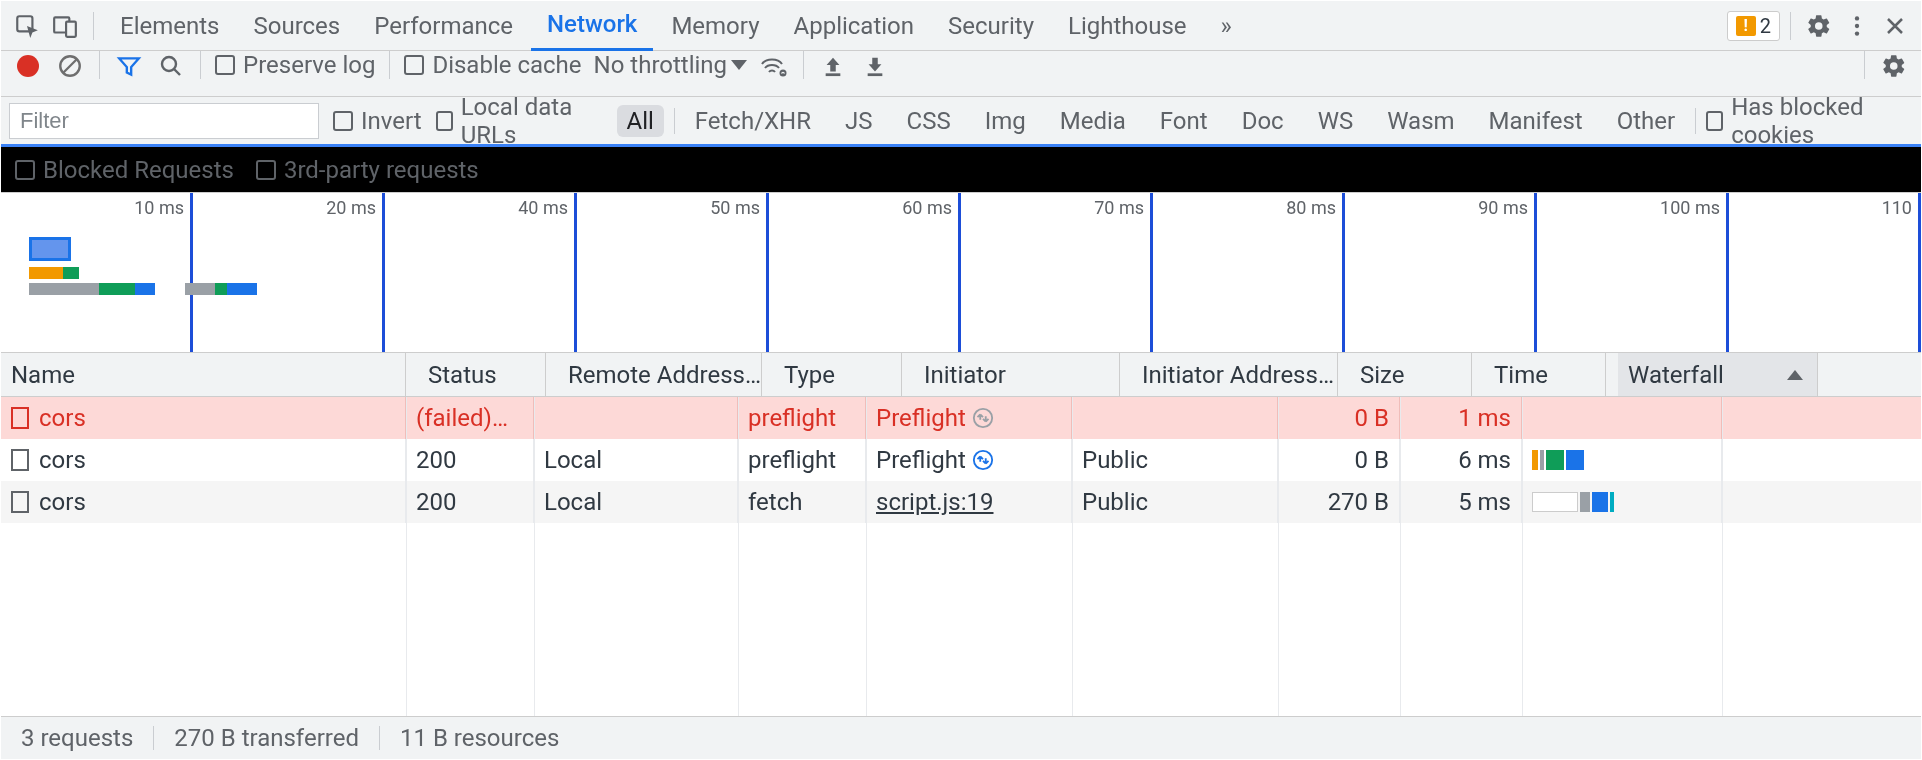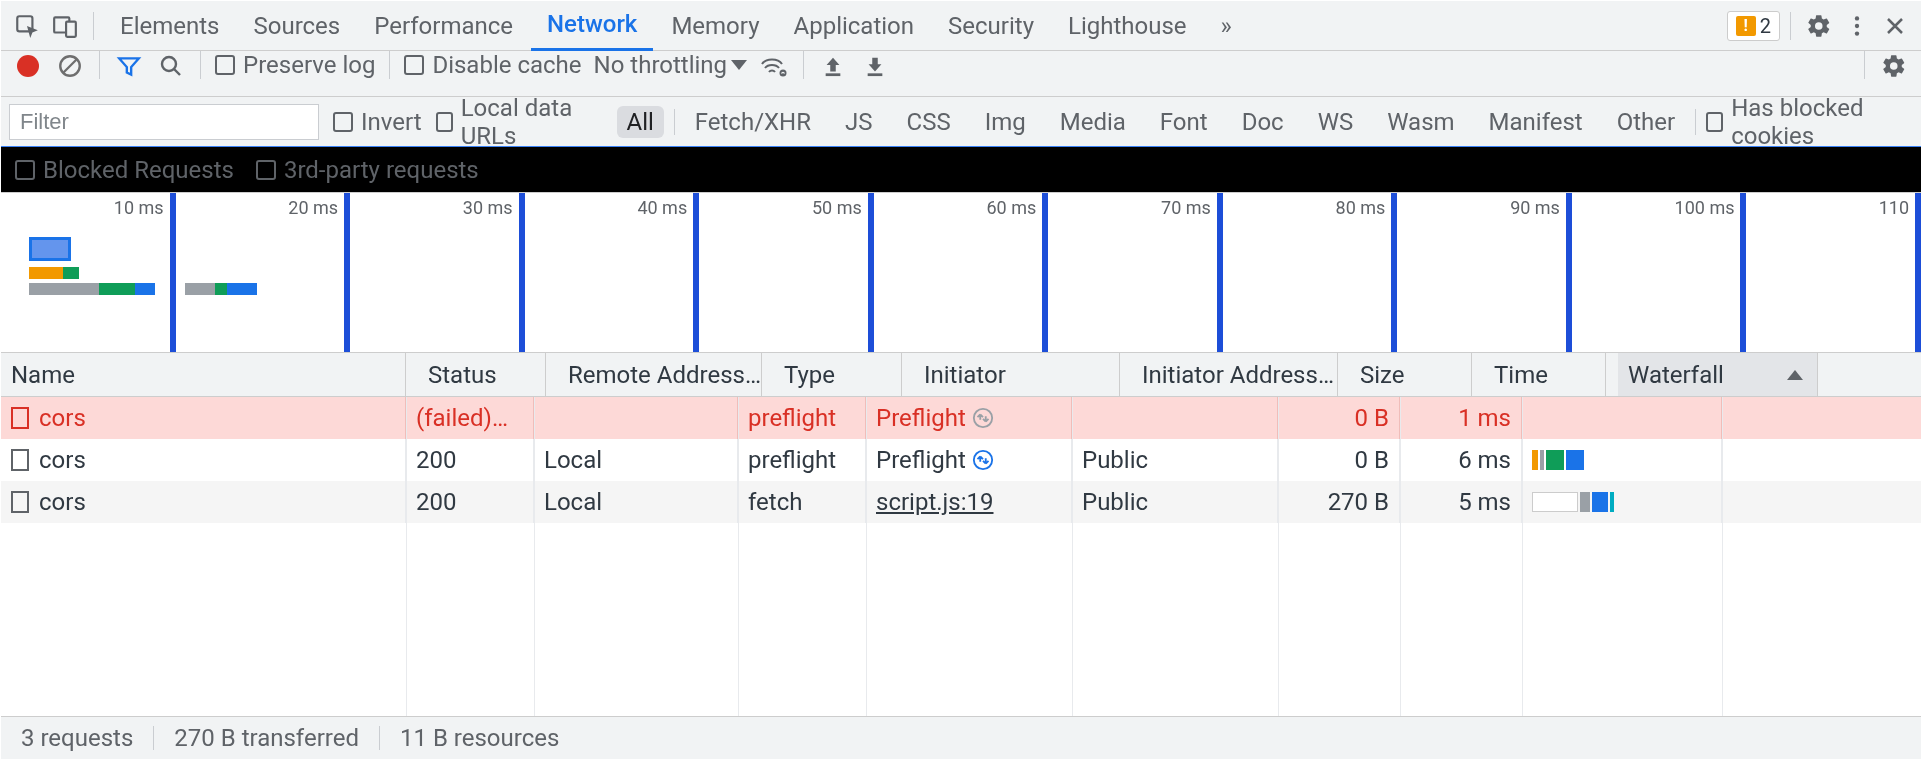--- a/index.html
+++ b/index.html
@@ -22,34 +22,34 @@
   .clear-circ svg { width: 26px; height: 26px; stroke: #6e6e6e; }
   .toolbar .divider { width: 1px; height: 28px; background: #cacdd1; margin: 0 2px; }
   .toolbar .icon-btn { width: 30px; height: 30px; display:flex; align-items:center; justify-content:center; color:#5f6368; }
   .filter-funnel svg { stroke: #1a73e8; fill: none; }
   .chk { display:flex; align-items:center; gap:8px; color:#5f6368; }
   .chk .box { width:20px; height:20px; border:2px solid #5f6368; border-radius:3px; }
   .throttle { display:flex; align-items:center; gap:4px; color:#5f6368; }
   .throttle .tri { width:0; height:0; border-left:8px solid transparent; border-right:8px solid transparent; border-top:10px solid #5f6368; }
 
   
-  .filterbar { display:flex; align-items:center; height:50px; border-bottom:1px solid #3b82f6; padding:0 8px; gap:14px; background:#f1f3f4; flex-wrap:nowrap; }
+  .filterbar { display:flex; align-items:center; height:50px; border-bottom:3px solid #3b82f6; padding:0 8px; gap:14px; background:#f1f3f4; flex-wrap:nowrap; }
   .filter-input { width:330px; height:36px; border:1px solid #cacdd1; background:#fff; padding:0 10px; font-size:22px; color:#303942; }
   .filter-input::placeholder { color:#80868b; }
   .type-chip { padding:2px 10px; color:#5f6368; cursor:pointer; border-radius:6px; }
   .type-chip.active { background:#dadce0; color:#202124; }
   .fb-divider { width:1px; height:26px; background:#cacdd1; margin:0 -4px; }
 
   
   .filterbar2 { display:flex; align-items:center; height:46px; border-bottom:1px solid #cdcdcd; padding:0 14px; gap:22px; background:#000000; }
 
   
   .timeline { height:160px; border-bottom:1px solid #cdcdcd; position:relative; background:#fff; }
   .timeline-grid { position:absolute; inset:0; display:flex; }
-  .timeline-col { flex:1; border-right:6px solid #1d4ed8; position:relative; }
+  .timeline-col { flex:1; border-right:3px solid #1d4ed8; position:relative; }
   .timeline-col .tick { position:absolute; top:4px; right:6px; font-size:18px; color:#5f6368; }
   .tl-bars { position:absolute; left:28px; top:44px; display:flex; flex-direction:column; gap:2px; }
   .tl-a { width:42px; height:24px; background:#6495ed; border:3px solid #1a73e8; margin-bottom:4px; }
   .tl-b { display:flex; }
   .tl-b span:nth-child(1){width:34px;height:12px;background:#f29900;}
   .tl-b span:nth-child(2){width:16px;height:12px;background:#0f9d58;}
   .tl-c { display:flex; margin-top:2px; }
   .tl-c span:nth-child(1){width:70px;height:12px;background:#9aa0a6;}
   .tl-c span:nth-child(2){width:36px;height:12px;background:#0f9d58;}
   .tl-c span:nth-child(3){width:20px;height:12px;background:#1a73e8;}
@@ -257,23 +257,20 @@
 
   <div class="timeline">
     <div class="timeline-grid">
       <div class="timeline-col">
           <span class="tick">10 ms</span>
         </div>
       <div class="timeline-col">
           <span class="tick">20 ms</span>
         </div>
       <div class="timeline-col">
-          <span class="tick">30 ms</span>
-        </div>
-      <div class="timeline-col">
           <span class="tick">40 ms</span>
         </div>
       <div class="timeline-col">
           <span class="tick">50 ms</span>
         </div>
       <div class="timeline-col">
           <span class="tick">60 ms</span>
         </div>
       <div class="timeline-col">
           <span class="tick">70 ms</span>

